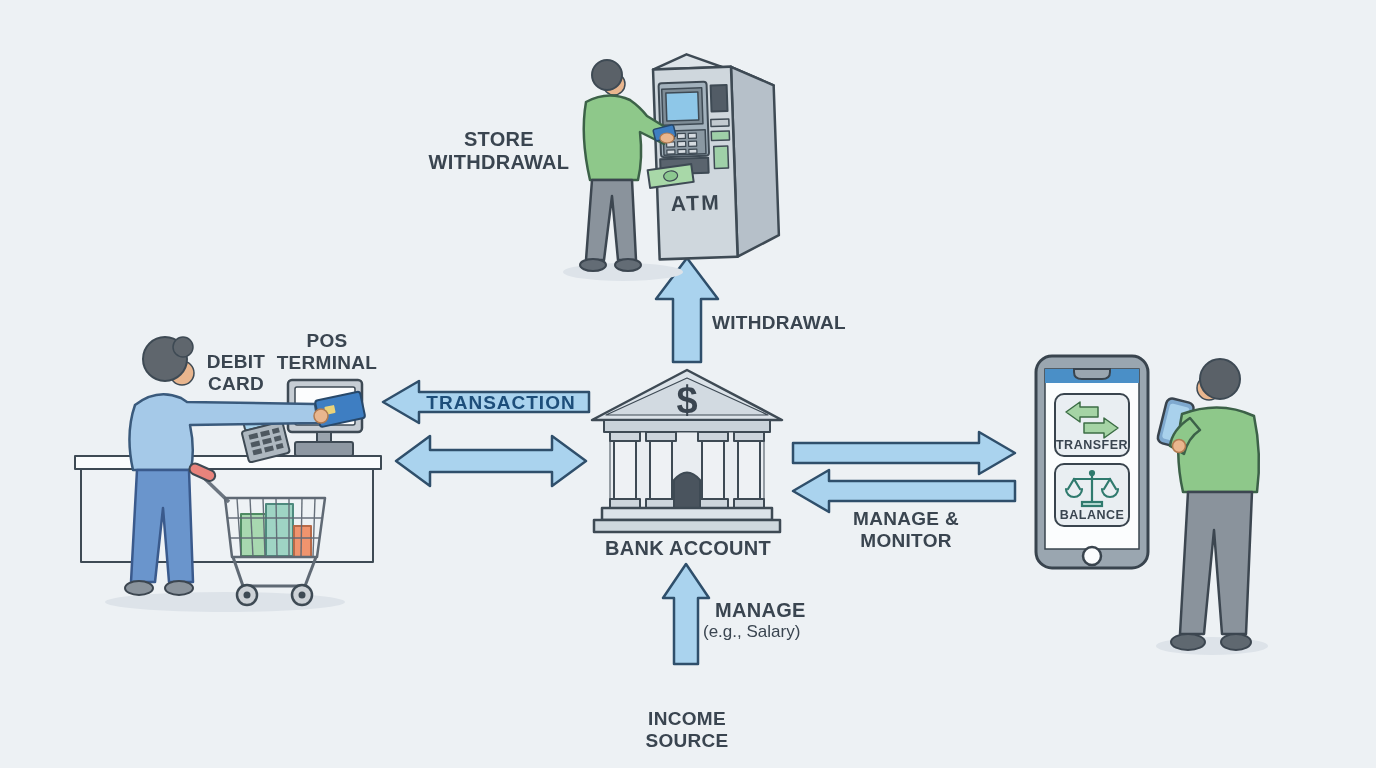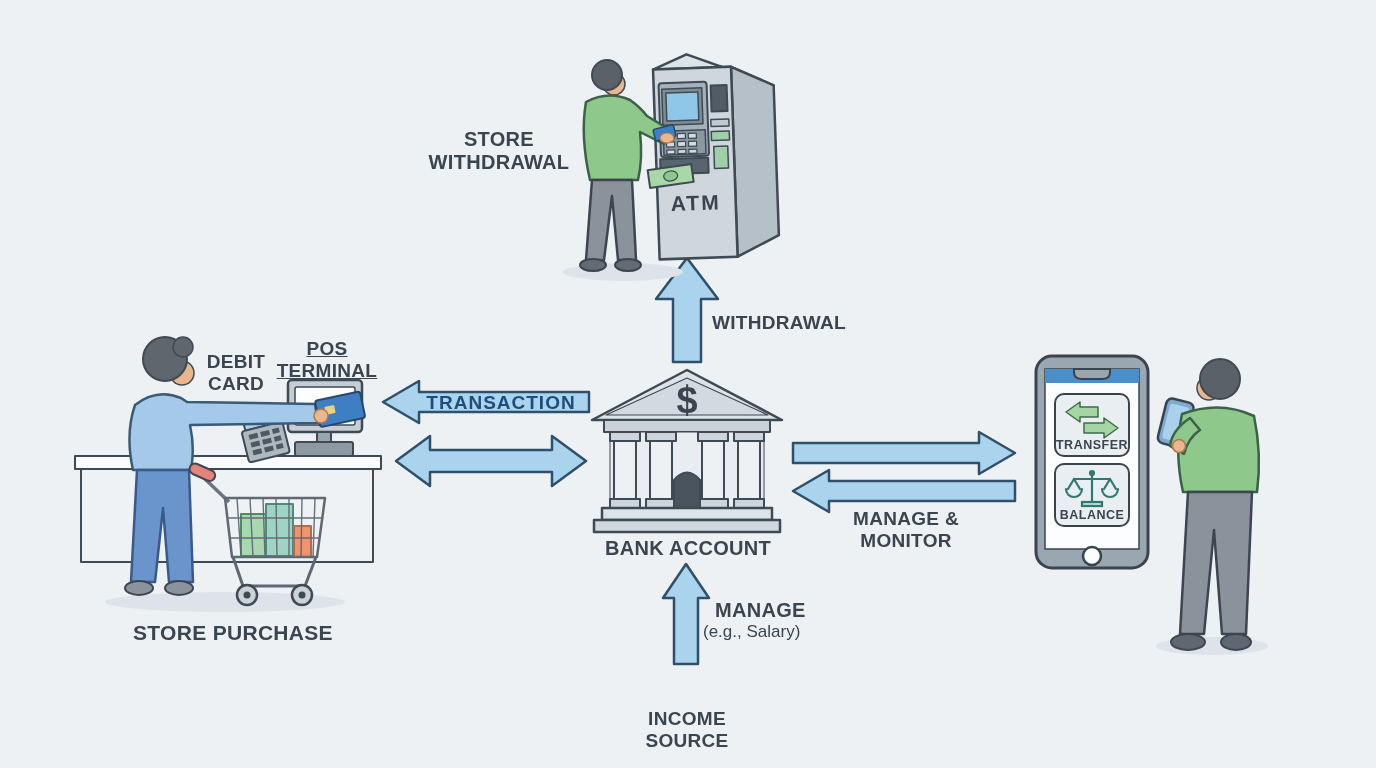--- a/index.html
+++ b/index.html
@@ -254,21 +254,20 @@
       <circle cx="33" cy="96" r="6.5" fill="#e9b68e" stroke="#b07a50" stroke-width="1.5"></circle>
       <path d="M42,142 L34,284 L58,284 L68,180 L76,284 L100,284 L106,142 Z" fill="#8a939c" stroke="#3c4650" stroke-width="2.5"></path>
       <ellipse cx="42" cy="292" rx="17" ry="8" fill="#5f6870" stroke="#3c4650" stroke-width="2"></ellipse>
       <ellipse cx="90" cy="292" rx="15" ry="8" fill="#5f6870" stroke="#3c4650" stroke-width="2"></ellipse>
     </g>
   </svg>
 
   <div class="label" style="left:409px;top:128px;width:180px;font-size:20px;">STORE WITHDRAWAL</div>
   <div class="label nowrap" style="left:712px;top:312px;font-size:19px;">WITHDRAWAL</div>
   <div class="label" style="left:189px;top:351px;width:94px;font-size:19px;">DEBIT CARD</div>
-  <div class="label" style="left:272px;top:338px;width:110px;font-size:19px;text-decoration:underline;">POS TERMINAL</div>
+  <div class="label" style="left:272px;top:330px;width:110px;font-size:19px;">POS TERMINAL</div>
   <div class="label nowrap" style="left:593px;top:537px;width:190px;font-size:20px;">BANK ACCOUNT</div>
-  <div class="label nowrap" style="left:123px;top:621px;width:220px;font-size:21px;">STORE PURCHASE</div>
   <div class="label" style="left:834px;top:508px;width:144px;font-size:19px;">MANAGE &amp; MONITOR</div>
   <div class="label nowrap" style="left:715px;top:599px;font-size:20px;">MANAGE</div>
   <div class="label note nowrap" style="left:703px;top:622px;font-size:17px;">(e.g., Salary)</div>
   <div class="label" style="left:635px;top:708px;width:104px;font-size:19px;">INCOME SOURCE</div>
 
 </div>
 
 </body></html>

